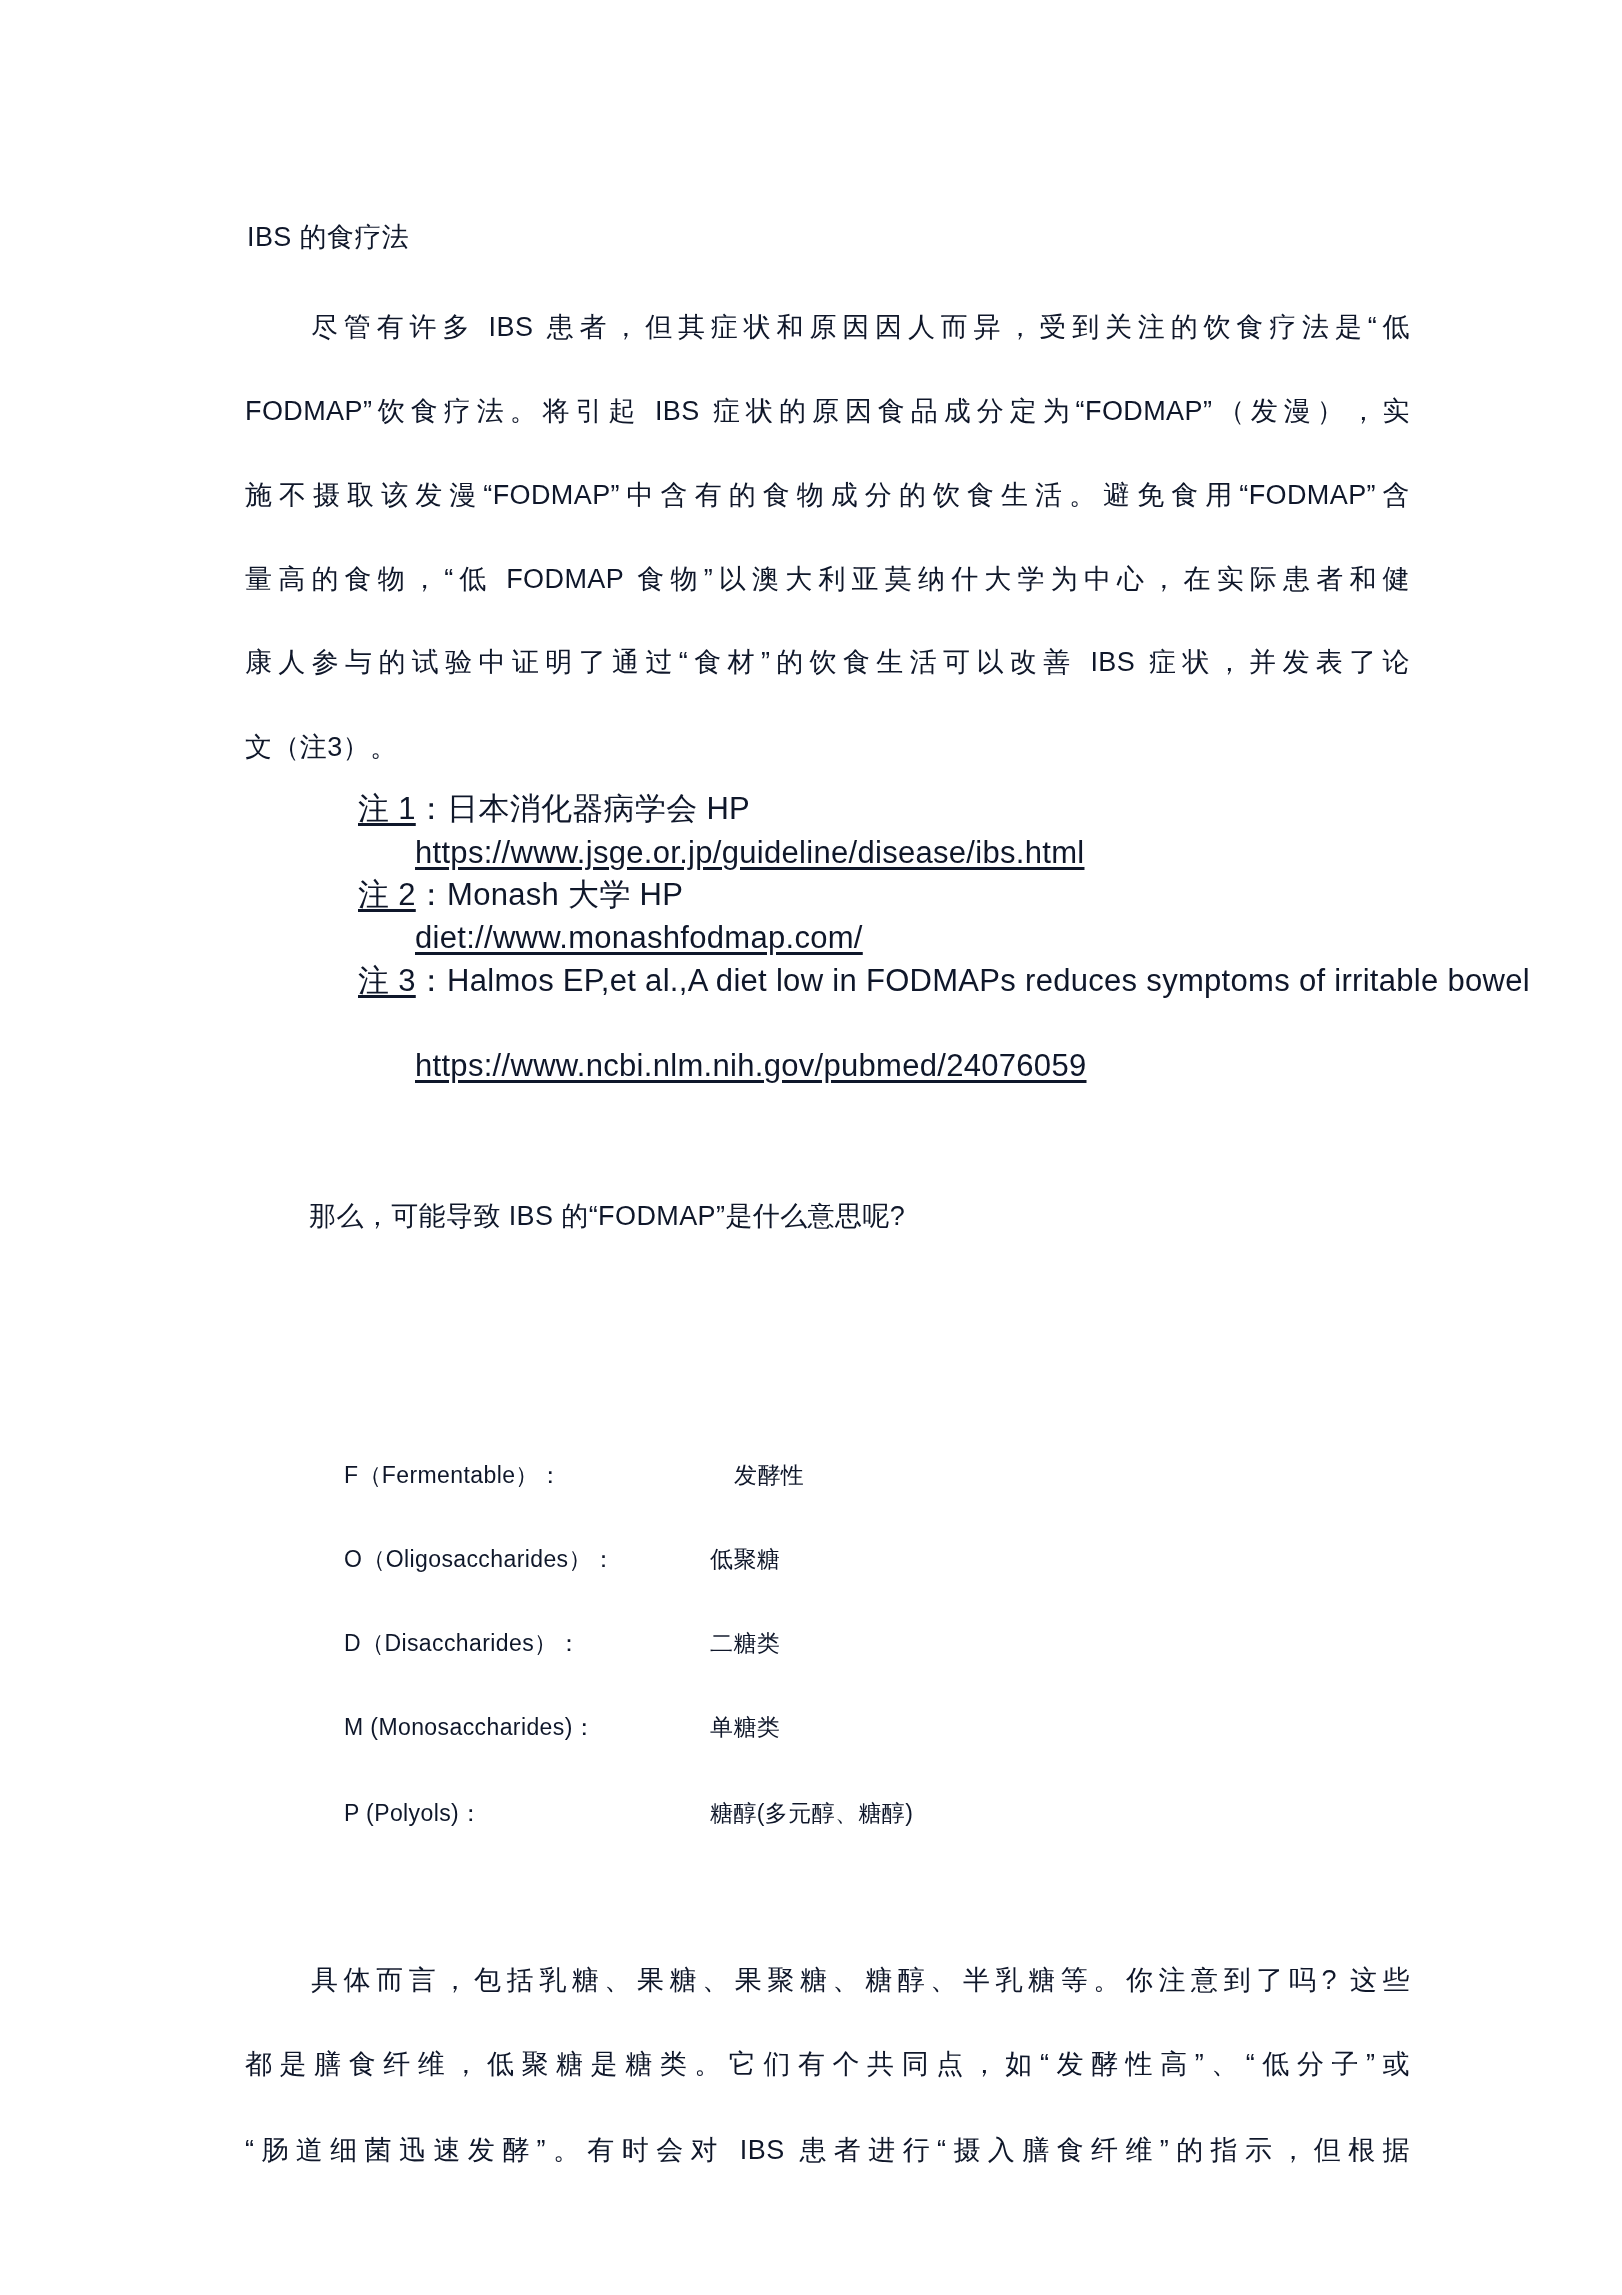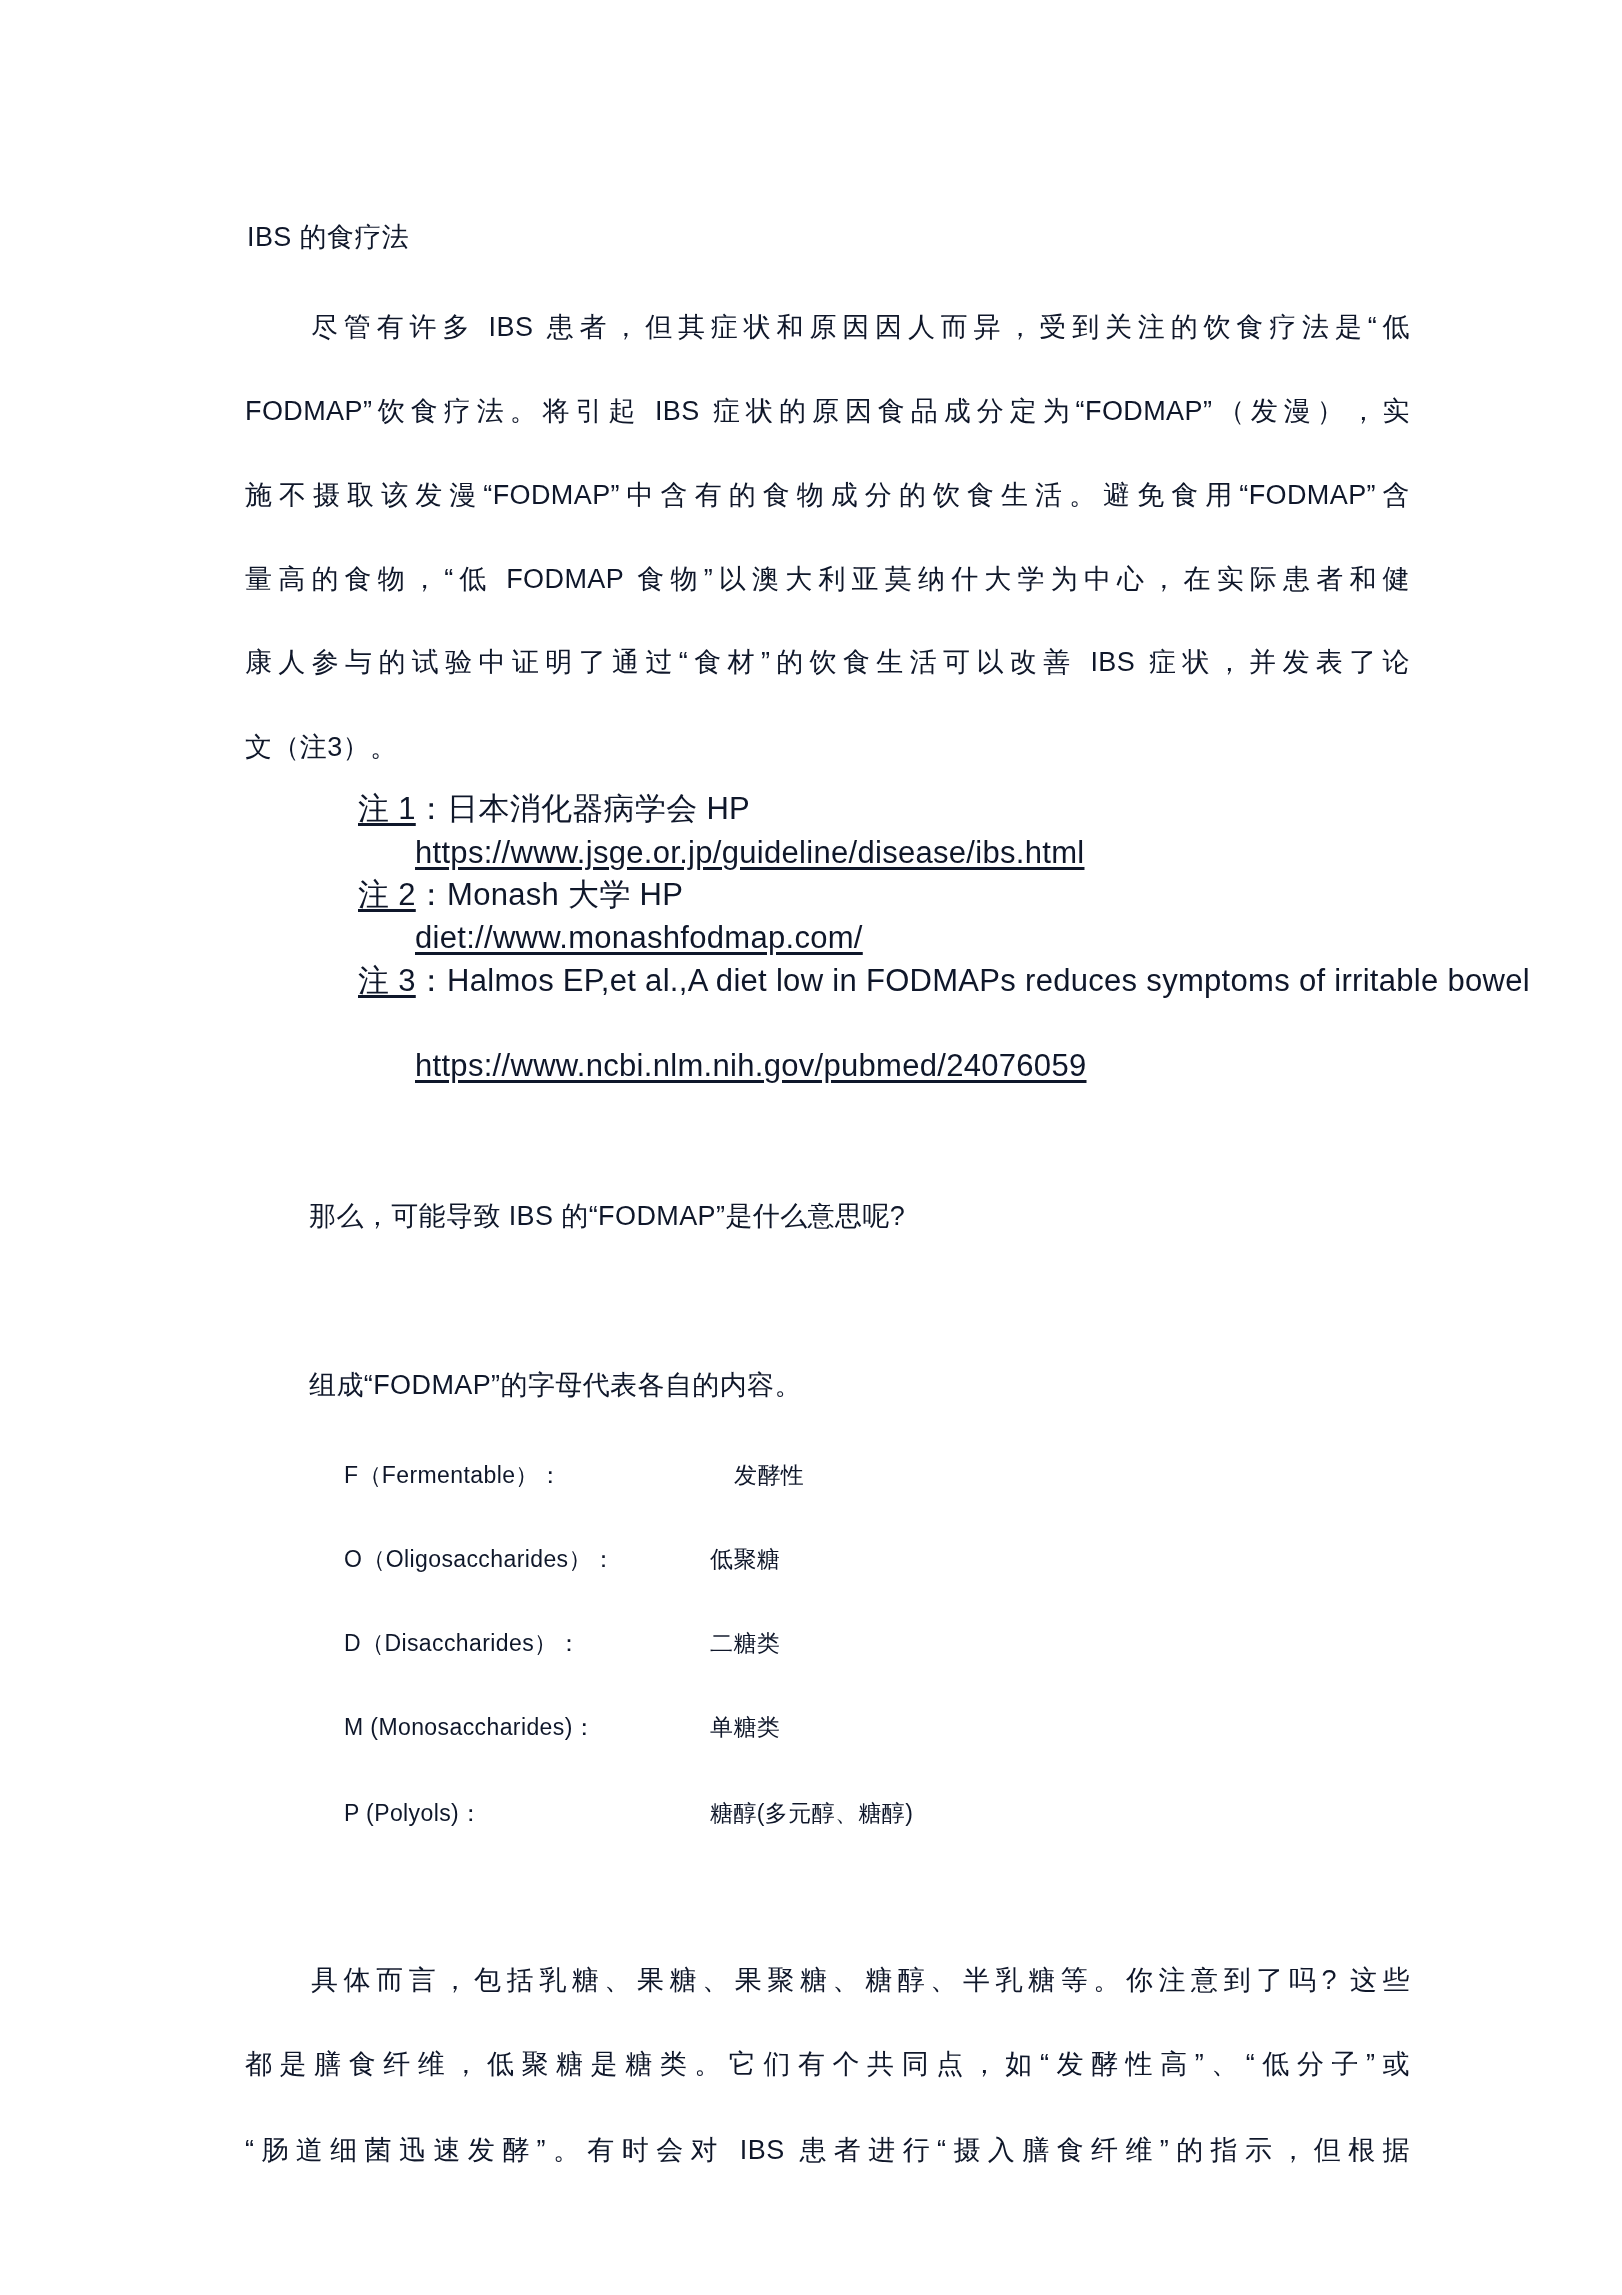--- a/index.html
+++ b/index.html
@@ -100,21 +100,20 @@
 
   <div class="note-line" style="top:967px; left:358px;">
     <span class="note-label">注 3</span><span>：</span><span>Halmos EP,et al.,A diet low in FODMAPs reduces symptoms of irritable bowel</span>
   </div>
   <div class="note-line" style="top:1052px; left:415px;">
     <a class="url">https://www.ncbi.nlm.nih.gov/pubmed/24076059</a>
   </div>
 
   <div class="line" style="top:1199px; left:309px;">那么，可能导致 IBS 的“FODMAP”是什么意思呢?</div>
 
-  <div class="line" style="top:1368px; left:309px;">组成“FODMAP”的字母代表各自的内容。</div>
 
   <div class="fodmap-row f-row" style="top:1458px;">
     <span class="term">F（Fermentable）：</span>
     <span class="definition">发酵性</span>
   </div>
   <div class="fodmap-row" style="top:1542px;">
     <span class="term">O（Oligosaccharides）：</span>
     <span class="definition">低聚糖</span>
   </div>
   <div class="fodmap-row" style="top:1626px;">

